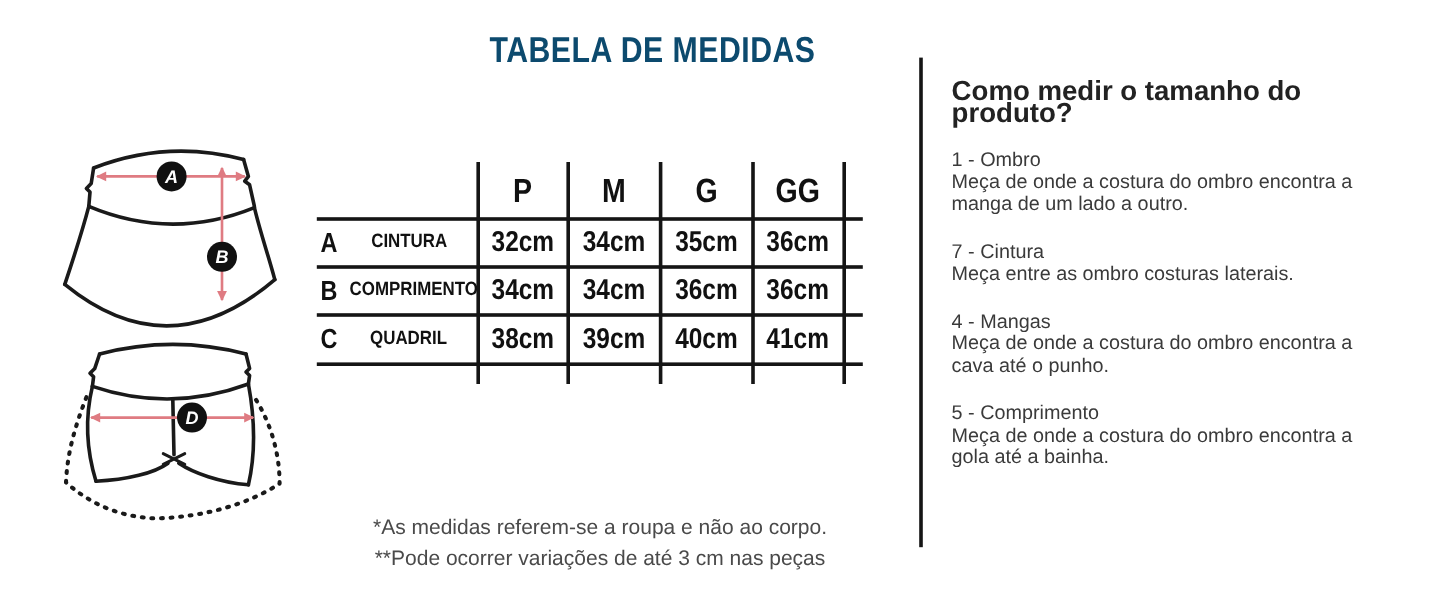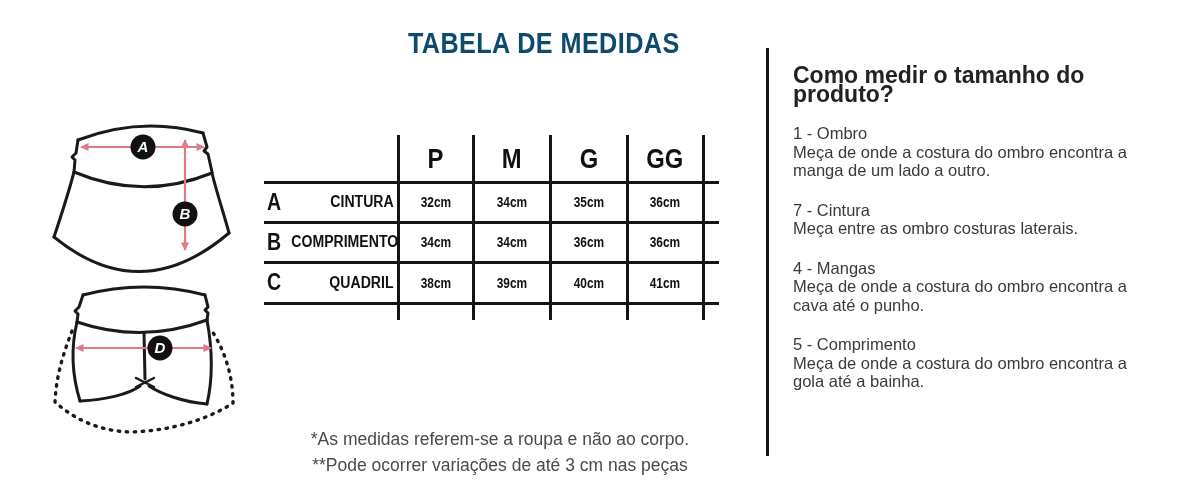--- a/index.html
+++ b/index.html
@@ -11,27 +11,27 @@
   .page-title{left:255px;top:26px;width:450px;text-align:right;
     font-size:30px;font-weight:bold;color:#0c4a6e;letter-spacing:.5px;}
   .condense{display:inline-block;transform:scaleX(.84);transform-origin:50% 50%;}
 
   
   .size-table{left:255px;top:135px;width:448px;display:grid;
     grid-template-columns:143px 75px 77px 77px 76px;
     grid-template-rows:47px 40px 40px 41px;}
   .cell{display:flex;align-items:center;justify-content:center;color:#111;}
   .hdr{font-size:28px;font-weight:bold;}
-  .val{font-size:14px;font-weight:bold;}
+  .val{font-size:24px;font-weight:bold;}
   .cnd{display:inline-block;transform:scaleX(.85);transform-origin:50% 50%;}
   .labcell{display:flex;align-items:center;justify-content:flex-start;
     padding-left:12px;color:#111;}
   .rowletter{font-size:23px;font-weight:bold;display:inline-block;
     transform:scaleX(.85);transform-origin:left center;}
-  .rowname{flex:1;text-align:right;font-size:16px;font-weight:bold;}
+  .rowname{flex:1;text-align:center;font-size:16px;font-weight:bold;}
   .rowname .cnd{transform:scaleX(.88);}
   .hline{background:#151515;height:3px;width:455px;left:264px;}
   .vline{background:#151515;width:3px;height:185px;top:135px;}
 
   
   .divider{left:766px;top:48px;width:3px;height:408px;background:#151515;}
 
   
   .guide{left:793px;top:66px;width:380px;color:#3a3a3a;font-size:16.5px;
     line-height:18.5px;}

